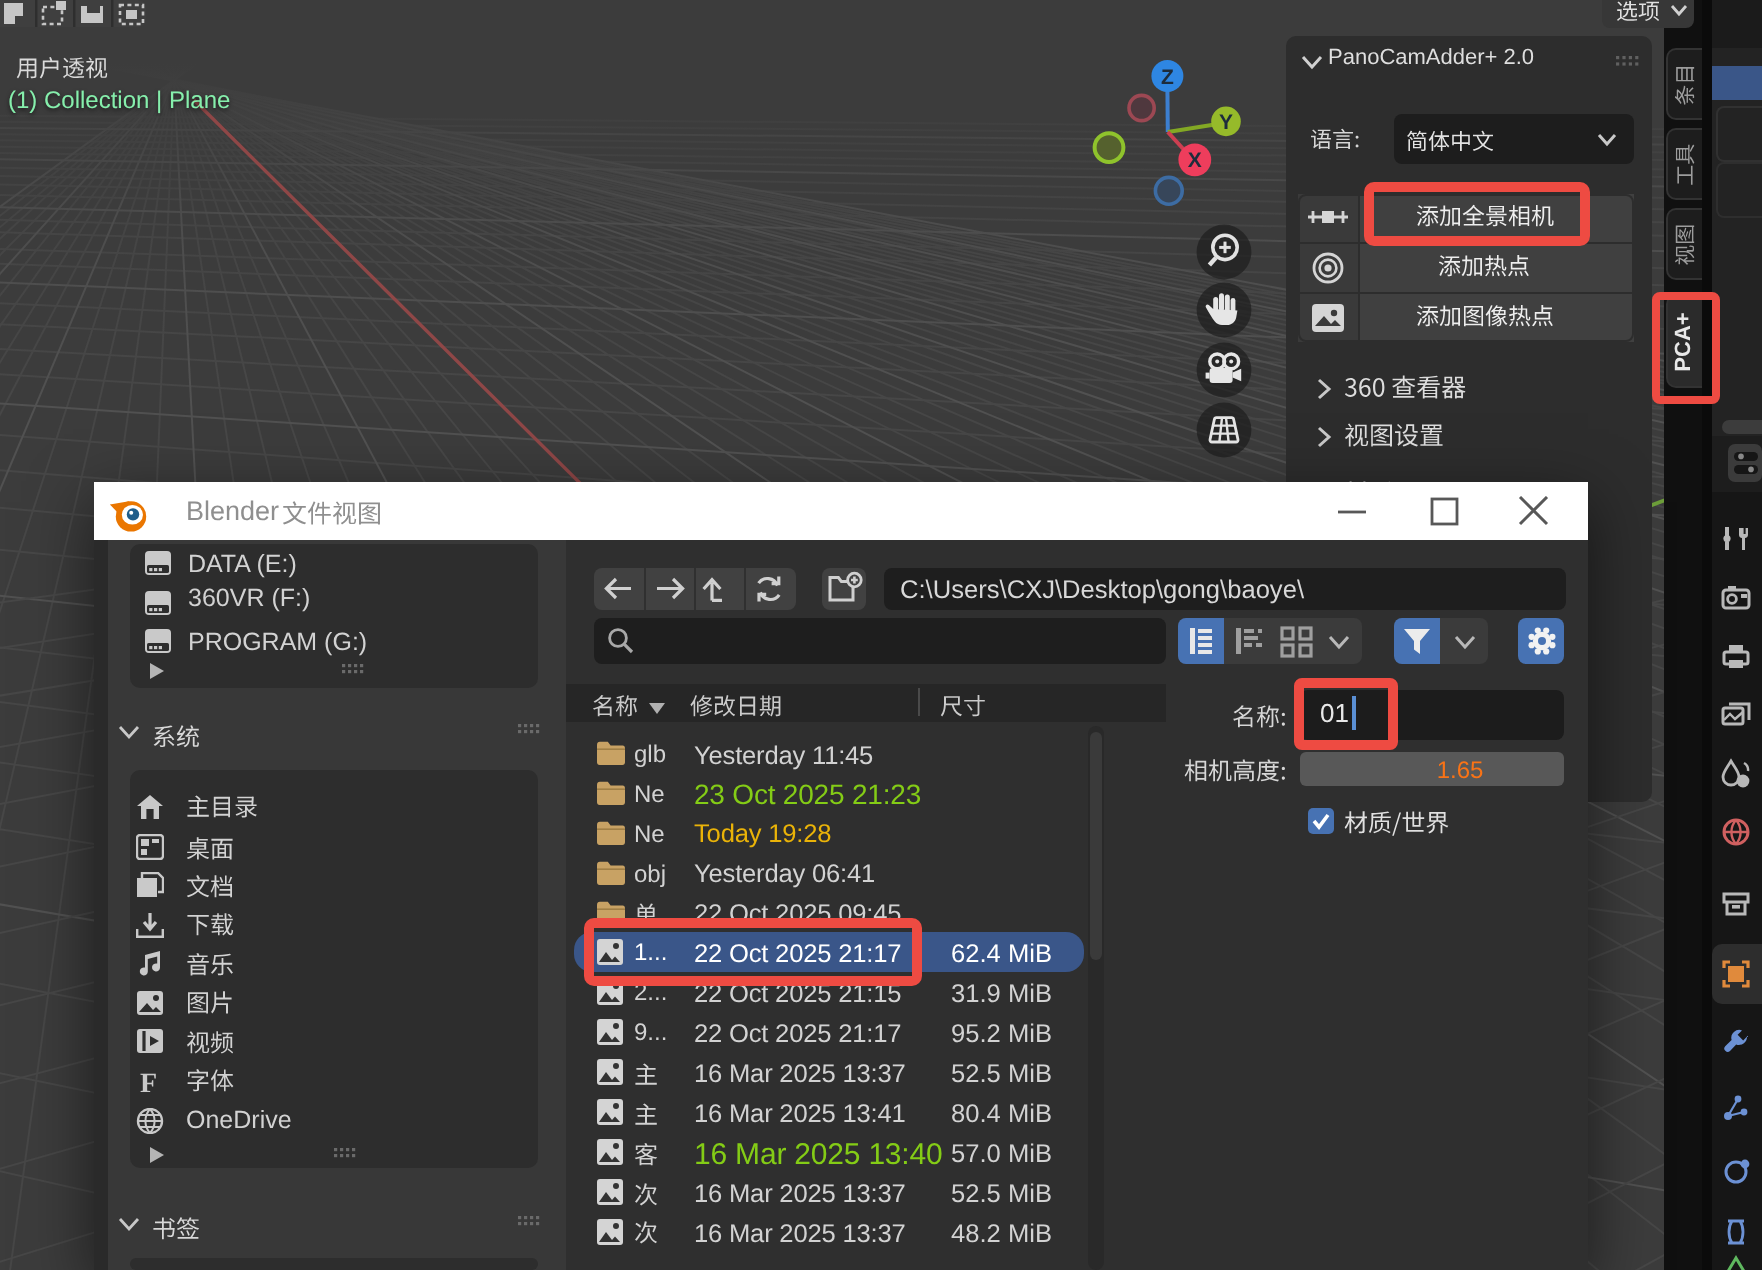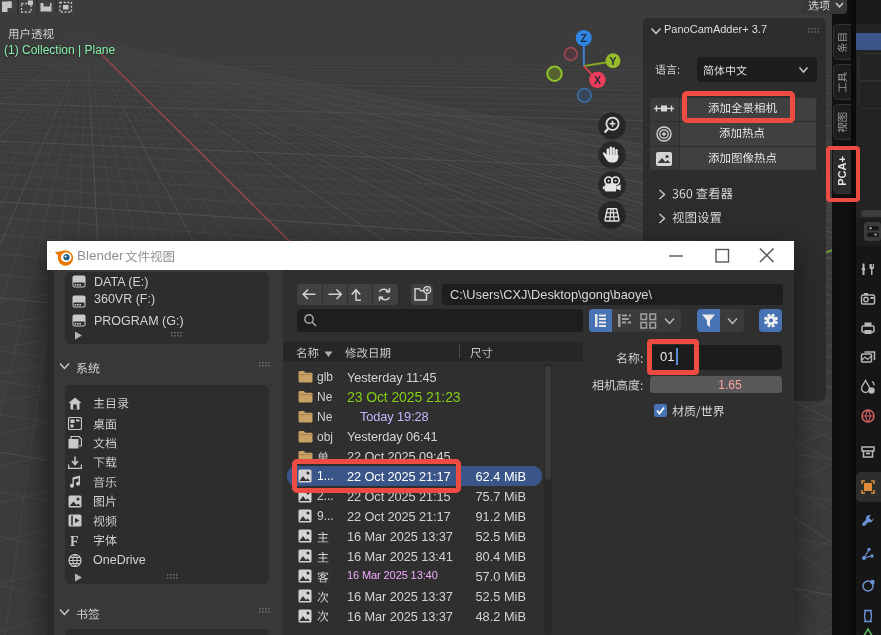--- a/index.html
+++ b/index.html
@@ -279,21 +279,21 @@
   </svg>
 <svg class="abs" style="left:597.6px;top:200.8px" width="28" height="28" viewBox="0 0 28 28">
     <circle cx="14" cy="14" r="13.7" fill="rgba(30,30,30,0.72)"></circle>
     <path d="M10.2 7.8h7.6a1 1 0 011 .8l2.2 10.2a1 1 0 01-1 1.2H8a1 1 0 01-1-1.2L9.2 8.6a1 1 0 011-.8z" fill="none" stroke="#e6e6e6" stroke-width="1.4"></path>
     <path d="M13 7.8l-1.3 12.2M15 7.8l1.3 12.2M8.7 11.8h10.6M7.9 15.8h12.2" fill="none" stroke="#e6e6e6" stroke-width="1.2"></path>
   </svg>
 <div class="abs" style="left:643px;top:18px;width:183px;height:383px;background:#2d2d2d;border-radius:5px"></div>
 <svg class="abs" style="left:650px;top:26px" width="12" height="10" viewBox="0 0 12 10">
     <path d="M1.5 2.5l4.5 5 4.5-5" fill="none" stroke="#d0d0d0" stroke-width="1.5"></path>
   </svg>
-<div class="abs" style="left:664px;top:23px;font-size:11px;color:#dedede">PanoCamAdder+ 3.7</div>
+<div class="abs" style="left:664px;top:23px;font-size:11px;color:#dedede">PanoCamAdder+ 2.0</div>
 <svg class="abs" style="left:808px;top:27.5px" width="12.8" height="6.4" viewBox="0 0 12.8 6.4">
     <rect x="0" y="0" width="1.6" height="1.6" fill="#606060"></rect>
     <rect x="0" y="3.2" width="1.6" height="1.6" fill="#606060"></rect>
     <rect x="3.2" y="0" width="1.6" height="1.6" fill="#606060"></rect>
     <rect x="3.2" y="3.2" width="1.6" height="1.6" fill="#606060"></rect>
     <rect x="6.4" y="0" width="1.6" height="1.6" fill="#606060"></rect>
     <rect x="6.4" y="3.2" width="1.6" height="1.6" fill="#606060"></rect>
     <rect x="9.6" y="0" width="1.6" height="1.6" fill="#606060"></rect>
     <rect x="9.6" y="3.2" width="1.6" height="1.6" fill="#606060"></rect>
   </svg>
@@ -481,21 +481,21 @@
 <div class="abs" style="left:47px;top:241px;width:747px;height:394px;box-shadow:0 10px 30px rgba(0,0,0,.55);background:#2a2a2a"></div>
 <div class="abs" style="left:47px;top:241px;width:747px;height:28.5px;background:#ffffff"></div>
 <svg class="abs" style="left:54px;top:247px" width="20" height="20" viewBox="0 0 20 20">
 <circle cx="11.5" cy="11.2" r="7.6" fill="#ea7600"></circle>
 <path d="M1 5.2L10.5 3.6 14 6.8 8.2 9.5 4.5 9z" fill="#ea7600"></path>
 <path d="M1 5.2l6 4.8 2-2.5z" fill="#ea7600"></path>
 <ellipse cx="12.2" cy="10.4" rx="5.3" ry="4.9" fill="#fff"></ellipse>
 <circle cx="12.5" cy="10.2" r="3.1" fill="#1f5d8a"></circle>
 <circle cx="11.6" cy="9.4" r="1" fill="#fff"></circle>
 </svg>
-<div class="abs" style="left:77px;top:247.5px;display:flex;align-items:flex-start">
+<div class="abs" style="left:93px;top:247.5px;display:flex;align-items:flex-start">
     <span style="font-size:13.5px;color:#8f8f8f">Blender</span>
     <span style="margin-left:1px">
       <svg class="" style="" width="50" height="16.2" viewBox="0 -13.25 50 16.2">
         <path fill="#8f8f8f" d="M5.3 -10.3C5.7 -9.7 6.1 -8.8 6.2 -8.3L7.2 -8.7C7.1 -9.2 6.6 -10 6.3 -10.6ZM0.6 -8.3V-7.4H2.6C3.3 -5.5 4.3 -3.8 5.6 -2.5C4.2 -1.4 2.5 -0.5 0.5 0.1C0.6 0.3 0.9 0.8 1 1C3.1 0.3 4.9 -0.6 6.3 -1.8C7.7 -0.6 9.4 0.4 11.4 0.9C11.6 0.7 11.9 0.2 12.1 0.1C10.1 -0.5 8.4 -1.3 7 -2.5C8.3 -3.8 9.2 -5.4 10 -7.4H11.9V-8.3ZM6.3 -3.2C5.1 -4.4 4.2 -5.8 3.6 -7.4H8.9C8.3 -5.7 7.4 -4.3 6.3 -3.2Z M16.5 -4.3V-3.4H20.1V1H21V-3.4H24.4V-4.3H21V-7H23.9V-7.9H21V-10.4H20.1V-7.9H18.4C18.5 -8.5 18.7 -9.1 18.8 -9.7L17.9 -9.9C17.6 -8.2 17.1 -6.6 16.4 -5.6C16.6 -5.5 17 -5.2 17.2 -5.1C17.5 -5.6 17.8 -6.3 18.1 -7H20.1V-4.3ZM15.8 -10.5C15.2 -8.6 14.1 -6.7 12.9 -5.5C13.1 -5.2 13.3 -4.8 13.4 -4.5C13.8 -5 14.2 -5.5 14.6 -6V1H15.5V-7.5C16 -8.3 16.4 -9.3 16.7 -10.2Z M30.6 -9.9V-3.2H31.5V-9.1H35.4V-3.2H36.3V-9.9ZM26.9 -10.1C27.4 -9.6 27.9 -8.9 28.1 -8.4L28.9 -8.9C28.6 -9.3 28.1 -10 27.6 -10.5ZM33 -8.1V-5.7C33 -3.7 32.6 -1.3 29.4 0.3C29.6 0.5 29.9 0.8 30 1C31.9 0 32.9 -1.3 33.4 -2.7V-0.2C33.4 0.6 33.7 0.8 34.6 0.8H35.7C36.8 0.8 36.9 0.3 37.1 -1.7C36.8 -1.7 36.5 -1.9 36.3 -2C36.2 -0.2 36.2 0.1 35.7 0.1H34.7C34.4 0.1 34.3 0 34.3 -0.4V-3.5H33.6C33.8 -4.2 33.9 -5 33.9 -5.7V-8.1ZM25.8 -8.3V-7.5H28.8C28.1 -5.9 26.8 -4.3 25.5 -3.5C25.6 -3.3 25.9 -2.8 25.9 -2.6C26.4 -2.9 26.9 -3.4 27.4 -3.9V1H28.3V-4.4C28.7 -3.8 29.2 -3.1 29.5 -2.7L30.1 -3.5C29.9 -3.8 29 -4.8 28.5 -5.3C29.1 -6.1 29.6 -7.1 30 -8.1L29.5 -8.4L29.3 -8.3Z M42.2 -3.5C43.2 -3.3 44.5 -2.8 45.2 -2.5L45.5 -3.1C44.9 -3.5 43.6 -3.9 42.6 -4.1ZM40.9 -1.9C42.7 -1.7 44.8 -1.2 46 -0.8L46.4 -1.5C45.2 -1.9 43.1 -2.4 41.4 -2.5ZM38.5 -10V1H39.5V0.5H48V1H49V-10ZM39.5 -0.4V-9.1H48V-0.4ZM42.7 -8.8C42 -7.8 41 -6.9 39.9 -6.2C40.1 -6.1 40.4 -5.8 40.6 -5.7C40.9 -5.9 41.3 -6.2 41.7 -6.5C42.1 -6.1 42.5 -5.8 43 -5.4C42 -4.9 40.8 -4.5 39.7 -4.3C39.8 -4.2 40 -3.8 40.1 -3.6C41.4 -3.9 42.7 -4.3 43.9 -5C44.9 -4.4 46.1 -4 47.3 -3.7C47.4 -3.9 47.6 -4.2 47.8 -4.4C46.7 -4.6 45.6 -5 44.6 -5.4C45.5 -6 46.3 -6.7 46.9 -7.6L46.3 -7.9L46.2 -7.9H43C43.1 -8.1 43.3 -8.3 43.5 -8.6ZM42.2 -7 42.3 -7.1H45.5C45.1 -6.6 44.5 -6.2 43.8 -5.8C43.2 -6.2 42.6 -6.6 42.2 -7Z"></path>
       </svg>
     </span>
   </div>
 
 <svg class="abs" style="left:662px;top:248px" width="125" height="15" viewBox="0 0 125 15">
     <line x1="7" y1="8" x2="21" y2="8" stroke="#585858" stroke-width="1.4"></line>
@@ -773,21 +773,21 @@
     <path d="M0.5 2.5c0-1 .6-1.6 1.4-1.6h4l1.4 1.8h6c.8 0 1.2.6 1.2 1.4v7c0 .8-.5 1.4-1.3 1.4H1.8c-.8 0-1.3-.6-1.3-1.4z" fill="#c8a264"></path>
     <path d="M0.5 4.6h14" stroke="#a07f45" stroke-width="0.8"></path>
   </svg>
 <div class="abs" style="left:317px;top:389.6px;font-size:12px;color:#d2d2d2">Ne</div>
 <div class="abs" style="left:347px;top:389.4px;font-size:14px;letter-spacing:-0.1px;color:#84cc16">23 Oct 2025 21:23</div>
 <svg class="abs" style="left:298px;top:409.9px" width="15" height="13" viewBox="0 0 15 13">
     <path d="M0.5 2.5c0-1 .6-1.6 1.4-1.6h4l1.4 1.8h6c.8 0 1.2.6 1.2 1.4v7c0 .8-.5 1.4-1.3 1.4H1.8c-.8 0-1.3-.6-1.3-1.4z" fill="#c8a264"></path>
     <path d="M0.5 4.6h14" stroke="#a07f45" stroke-width="0.8"></path>
   </svg>
 <div class="abs" style="left:317px;top:409.6px;font-size:12px;color:#d2d2d2">Ne</div>
-<div class="abs" style="left:360px;top:409.4px;font-size:12.8px;letter-spacing:-0.1px;color:#c4b5fd">Today 19:28</div>
+<div class="abs" style="left:347px;top:409.4px;font-size:12.8px;letter-spacing:-0.1px;color:#eab308">Today 19:28</div>
 <svg class="abs" style="left:298px;top:429.9px" width="15" height="13" viewBox="0 0 15 13">
     <path d="M0.5 2.5c0-1 .6-1.6 1.4-1.6h4l1.4 1.8h6c.8 0 1.2.6 1.2 1.4v7c0 .8-.5 1.4-1.3 1.4H1.8c-.8 0-1.3-.6-1.3-1.4z" fill="#c8a264"></path>
     <path d="M0.5 4.6h14" stroke="#a07f45" stroke-width="0.8"></path>
   </svg>
 <div class="abs" style="left:317px;top:429.6px;font-size:12px;color:#d2d2d2">obj</div>
 <div class="abs" style="left:347px;top:429.4px;font-size:12.8px;letter-spacing:-0.1px;color:#d2d2d2">Yesterday 06:41</div>
 <svg class="abs" style="left:298px;top:449.8px" width="15" height="13" viewBox="0 0 15 13">
     <path d="M0.5 2.5c0-1 .6-1.6 1.4-1.6h4l1.4 1.8h6c.8 0 1.2.6 1.2 1.4v7c0 .8-.5 1.4-1.3 1.4H1.8c-.8 0-1.3-.6-1.3-1.4z" fill="#c8a264"></path>
     <path d="M0.5 4.6h14" stroke="#a07f45" stroke-width="0.8"></path>
   </svg>
@@ -806,29 +806,29 @@
 <div class="abs" style="left:317px;top:469.4px;font-size:12px;color:#ffffff">1...</div>
 <div class="abs" style="left:347px;top:469.2px;font-size:12.8px;letter-spacing:-0.1px;color:#ffffff">22 Oct 2025 21:17</div>
 <div class="abs" style="left:426px;top:469.2px;width:100px;text-align:right;font-size:12.8px;color:#ffffff">62.4 MiB</div>
 <svg class="abs" style="left:298px;top:489.2px" width="14" height="14" viewBox="0 0 14 14">
     <rect x="0.5" y="0.5" width="13" height="13" rx="1.5" fill="#d4d4d4"></rect>
     <path d="M1.5 12l3.5-5 3 4 1.5-1.8 2.5 2.8z" fill="#333"></path>
     <circle cx="10" cy="4" r="1.5" fill="#333"></circle>
   </svg>
 <div class="abs" style="left:317px;top:489.4px;font-size:12px;color:#d2d2d2">2...</div>
 <div class="abs" style="left:347px;top:489.2px;font-size:12.8px;letter-spacing:-0.1px;color:#d2d2d2">22 Oct 2025 21:15</div>
-<div class="abs" style="left:426px;top:489.2px;width:100px;text-align:right;font-size:12.8px;color:#d2d2d2">75.7 MiB</div>
+<div class="abs" style="left:426px;top:489.2px;width:100px;text-align:right;font-size:12.8px;color:#d2d2d2">31.9 MiB</div>
 <svg class="abs" style="left:298px;top:509.1px" width="14" height="14" viewBox="0 0 14 14">
     <rect x="0.5" y="0.5" width="13" height="13" rx="1.5" fill="#d4d4d4"></rect>
     <path d="M1.5 12l3.5-5 3 4 1.5-1.8 2.5 2.8z" fill="#333"></path>
     <circle cx="10" cy="4" r="1.5" fill="#333"></circle>
   </svg>
 <div class="abs" style="left:317px;top:509.3px;font-size:12px;color:#d2d2d2">9...</div>
 <div class="abs" style="left:347px;top:509.1px;font-size:12.8px;letter-spacing:-0.1px;color:#d2d2d2">22 Oct 2025 21:17</div>
-<div class="abs" style="left:426px;top:509.1px;width:100px;text-align:right;font-size:12.8px;color:#d2d2d2">91.2 MiB</div>
+<div class="abs" style="left:426px;top:509.1px;width:100px;text-align:right;font-size:12.8px;color:#d2d2d2">95.2 MiB</div>
 <svg class="abs" style="left:298px;top:529.1px" width="14" height="14" viewBox="0 0 14 14">
     <rect x="0.5" y="0.5" width="13" height="13" rx="1.5" fill="#d4d4d4"></rect>
     <path d="M1.5 12l3.5-5 3 4 1.5-1.8 2.5 2.8z" fill="#333"></path>
     <circle cx="10" cy="4" r="1.5" fill="#333"></circle>
   </svg>
 <div class="abs" style="left:317px;top:528.6px">
     <svg class="" style="" width="12" height="15.6" viewBox="0 -12.72 12 15.6">
       <path fill="#d2d2d2" d="M4.5 -9.5C5.2 -9 6.1 -8.2 6.5 -7.7H1.2V-6.8H5.5V-4.2H1.8V-3.3H5.5V-0.3H0.7V0.6H11.4V-0.3H6.5V-3.3H10.3V-4.2H6.5V-6.8H10.8V-7.7H6.9L7.4 -8.1C7 -8.7 6 -9.5 5.2 -10Z"></path>
     </svg>
   </div>
@@ -849,21 +849,21 @@
 <svg class="abs" style="left:298px;top:569px" width="14" height="14" viewBox="0 0 14 14">
     <rect x="0.5" y="0.5" width="13" height="13" rx="1.5" fill="#d4d4d4"></rect>
     <path d="M1.5 12l3.5-5 3 4 1.5-1.8 2.5 2.8z" fill="#333"></path>
     <circle cx="10" cy="4" r="1.5" fill="#333"></circle>
   </svg>
 <div class="abs" style="left:317px;top:568.5px">
     <svg class="" style="" width="12" height="15.6" viewBox="0 -12.72 12 15.6">
       <path fill="#d2d2d2" d="M4.3 -6.3H7.9C7.4 -5.8 6.8 -5.3 6 -4.8C5.3 -5.3 4.7 -5.7 4.2 -6.3ZM4.5 -8C3.9 -7 2.8 -6 1.1 -5.2C1.3 -5.1 1.6 -4.8 1.7 -4.6C2.4 -4.9 3 -5.3 3.6 -5.8C4 -5.3 4.6 -4.8 5.2 -4.4C3.7 -3.7 2 -3.2 0.4 -2.9C0.6 -2.7 0.8 -2.3 0.9 -2.1C1.5 -2.2 2.1 -2.4 2.8 -2.6V0.9H3.7V0.5H8.4V0.9H9.3V-2.6C9.9 -2.5 10.4 -2.4 11 -2.3C11.1 -2.5 11.4 -2.9 11.6 -3.1C9.9 -3.3 8.2 -3.8 6.9 -4.4C7.9 -5.1 8.7 -5.8 9.3 -6.7L8.7 -7.1L8.5 -7.1H5C5.2 -7.3 5.3 -7.5 5.5 -7.8ZM6 -3.9C6.9 -3.4 7.8 -3 8.9 -2.7H3.3C4.3 -3 5.2 -3.4 6 -3.9ZM3.7 -0.2V-2H8.4V-0.2ZM5.2 -10C5.4 -9.7 5.6 -9.3 5.7 -9H0.9V-6.7H1.8V-8.2H10.2V-6.7H11.1V-9H6.8C6.6 -9.4 6.3 -9.8 6.1 -10.2Z"></path>
     </svg>
   </div>
-<div class="abs" style="left:347px;top:569px;font-size:11px;letter-spacing:-0.1px;color:#f0abfc">16 Mar 2025 13:40</div>
+<div class="abs" style="left:347px;top:569px;font-size:15px;letter-spacing:-0.1px;color:#84cc16">16 Mar 2025 13:40</div>
 <div class="abs" style="left:426px;top:569px;width:100px;text-align:right;font-size:12.8px;color:#d2d2d2">57.0 MiB</div>
 <svg class="abs" style="left:298px;top:589px" width="14" height="14" viewBox="0 0 14 14">
     <rect x="0.5" y="0.5" width="13" height="13" rx="1.5" fill="#d4d4d4"></rect>
     <path d="M1.5 12l3.5-5 3 4 1.5-1.8 2.5 2.8z" fill="#333"></path>
     <circle cx="10" cy="4" r="1.5" fill="#333"></circle>
   </svg>
 <div class="abs" style="left:317px;top:588.5px">
     <svg class="" style="" width="12" height="15.6" viewBox="0 -12.72 12 15.6">
       <path fill="#d2d2d2" d="M0.7 -8.6C1.5 -8.1 2.5 -7.4 3 -6.9L3.6 -7.7C3.1 -8.2 2 -8.8 1.2 -9.3ZM0.5 -0.9 1.3 -0.3C2.1 -1.3 3 -2.7 3.7 -3.9L3 -4.5C2.2 -3.2 1.2 -1.8 0.5 -0.9ZM5.4 -10.1C5.1 -8.2 4.4 -6.3 3.5 -5.1C3.7 -5 4.2 -4.8 4.3 -4.6C4.8 -5.3 5.2 -6.2 5.6 -7.2H10C9.8 -6.3 9.4 -5.4 9.2 -4.8C9.4 -4.7 9.7 -4.6 9.9 -4.5C10.3 -5.3 10.9 -6.6 11.2 -7.7L10.5 -8.1L10.3 -8H5.9C6.1 -8.6 6.3 -9.3 6.4 -9.9ZM6.8 -6.6V-5.8C6.8 -4.1 6.6 -1.5 2.9 0.3C3.1 0.5 3.4 0.8 3.6 1C5.9 -0.2 7 -1.7 7.4 -3.2C8.1 -1.3 9.2 0.1 10.9 0.9C11.1 0.6 11.3 0.3 11.5 0.1C9.4 -0.7 8.3 -2.5 7.8 -4.9C7.8 -5.2 7.8 -5.5 7.8 -5.8V-6.6Z"></path>
     </svg>
@@ -892,21 +892,21 @@
   </div>
 <div class="abs" style="left:650px;top:344.5px;width:132px;height:25px;background:#1c1c1c;border-radius:4px"></div>
 <div class="abs" style="left:660px;top:349px;font-size:13px;color:#e8e8e8">01</div>
 <div class="abs" style="left:676px;top:348px;width:1.6px;height:17px;background:#5a8fd4"></div>
 <div class="abs" style="left:591.7px;top:377px">
     <svg class="" style="" width="52" height="15.6" viewBox="0 -12.72 52 15.6">
       <path fill="#d6d6d6" d="M6.6 -5.7H10.2V-3.6H6.6ZM6.6 -6.5V-8.5H10.2V-6.5ZM6.6 -2.8H10.2V-0.7H6.6ZM5.7 -9.4V0.9H6.6V0.1H10.2V0.8H11.1V-9.4ZM2.6 -10.1V-7.5H0.6V-6.6H2.5C2 -5 1.2 -3.1 0.3 -2.1C0.5 -1.9 0.7 -1.5 0.8 -1.3C1.5 -2.1 2.1 -3.4 2.6 -4.8V0.9H3.4V-4.5C3.9 -3.9 4.4 -3.2 4.7 -2.8L5.2 -3.5C5 -3.9 3.9 -5.1 3.4 -5.6V-6.6H5.2V-7.5H3.4V-10.1Z M18 -9.4V-5.5C18 -3.7 17.8 -1.3 16.2 0.4C16.4 0.5 16.7 0.8 16.9 1C18.6 -0.8 18.9 -3.5 18.9 -5.5V-8.5H21.1V-0.8C21.1 0.2 21.2 0.4 21.4 0.6C21.6 0.8 21.8 0.8 22.1 0.8C22.2 0.8 22.5 0.8 22.7 0.8C22.9 0.8 23.1 0.8 23.3 0.7C23.5 0.6 23.6 0.3 23.7 0C23.7 -0.3 23.7 -1.2 23.7 -1.9C23.5 -1.9 23.2 -2.1 23.1 -2.3C23.1 -1.5 23 -0.8 23 -0.5C23 -0.3 23 -0.2 22.9 -0.1C22.8 -0 22.7 0 22.6 0C22.5 0 22.4 0 22.3 0C22.2 0 22.1 -0 22.1 -0.1C22 -0.1 22 -0.3 22 -0.7V-9.4ZM14.6 -10.1V-7.5H12.6V-6.6H14.5C14.1 -5 13.2 -3.1 12.3 -2.1C12.5 -1.9 12.7 -1.5 12.8 -1.3C13.5 -2.1 14.1 -3.5 14.6 -4.9V0.9H15.5V-4.6C16 -4 16.5 -3.2 16.8 -2.8L17.3 -3.6C17.1 -3.9 15.9 -5.1 15.5 -5.6V-6.6H17.3V-7.5H15.5V-10.1Z M27.4 -6.7H32.6V-5.6H27.4ZM26.5 -7.4V-5H33.6V-7.4ZM29.3 -9.9 29.6 -8.8H24.7V-8H35.2V-8.8H30.6C30.5 -9.2 30.3 -9.7 30.2 -10.1ZM25.2 -4.3V0.9H26V-3.5H34V0C34 0.1 33.9 0.2 33.8 0.2C33.6 0.2 33 0.2 32.5 0.2C32.6 0.4 32.8 0.6 32.8 0.9C33.6 0.9 34.1 0.9 34.4 0.8C34.8 0.6 34.9 0.4 34.9 0V-4.3ZM27.4 -2.8V0.3H28.2V-0.3H32.5V-2.8ZM28.2 -2.1H31.7V-1H28.2Z M40.6 -7.7V-6.7H38.7V-5.9H40.6V-3.9H45.3V-5.9H47.2V-6.7H45.3V-7.7H44.4V-6.7H41.5V-7.7ZM44.4 -5.9V-4.7H41.5V-5.9ZM45.1 -2.4C44.6 -1.8 43.8 -1.3 42.9 -0.9C42.1 -1.3 41.4 -1.8 40.9 -2.4ZM38.9 -3.2V-2.4H40.4L40 -2.3C40.5 -1.6 41.2 -1 42 -0.6C40.8 -0.2 39.6 0 38.3 0.1C38.4 0.3 38.6 0.7 38.7 0.9C40.2 0.7 41.6 0.4 42.9 -0.1C44.1 0.4 45.5 0.8 47 1C47.1 0.7 47.4 0.4 47.5 0.2C46.2 0.1 45 -0.2 43.9 -0.6C45 -1.1 45.9 -1.9 46.4 -2.9L45.8 -3.2L45.7 -3.2ZM41.7 -9.9C41.8 -9.6 42 -9.2 42.2 -8.9H37.5V-5.6C37.5 -3.8 37.4 -1.3 36.4 0.6C36.7 0.6 37.1 0.8 37.2 1C38.3 -0.9 38.4 -3.7 38.4 -5.6V-8H47.4V-8.9H43.2C43 -9.3 42.8 -9.8 42.6 -10.1Z M49.7 -4.7C50.1 -4.7 50.5 -5 50.5 -5.5C50.5 -6 50.1 -6.4 49.7 -6.4C49.2 -6.4 48.9 -6 48.9 -5.5C48.9 -5 49.2 -4.7 49.7 -4.7ZM49.7 0.2C50.1 0.2 50.5 -0.2 50.5 -0.7C50.5 -1.2 50.1 -1.5 49.7 -1.5C49.2 -1.5 48.9 -1.2 48.9 -0.7C48.9 -0.2 49.2 0.2 49.7 0.2Z"></path>
     </svg>
   </div>
 <div class="abs" style="left:650px;top:375.5px;width:132px;height:17.5px;background:#585858;border-radius:3px"></div>
-<div class="abs" style="left:650px;top:377.5px;width:160px;text-align:center;font-size:12px;color:#fca5a5">1.65</div>
+<div class="abs" style="left:650px;top:377.5px;width:160px;text-align:center;font-size:12px;color:#f97316">1.65</div>
 <div class="abs" style="left:654px;top:404px;width:13px;height:13px;background:#4772b3;border-radius:2.5px"></div>
 <svg class="abs" style="left:654px;top:404px" width="13" height="13" viewBox="0 0 13 13">
     <path d="M3 6.5l2.5 3L10 3.5" fill="none" stroke="#fff" stroke-width="1.8"></path>
   </svg>
 <div class="abs" style="left:672px;top:402.5px">
     <svg class="" style="" width="53" height="15.6" viewBox="0 -12.72 53 15.6">
       <path fill="#e0e0e0" d="M9.3 -10.1V-7.5H5.7V-6.6H9C8.1 -4.7 6.5 -2.7 5 -1.7C5.2 -1.5 5.5 -1.2 5.7 -0.9C7 -2 8.4 -3.7 9.3 -5.4V-0.3C9.3 -0 9.2 0 9 0C8.8 0 8 0 7.2 0C7.4 0.3 7.5 0.7 7.6 0.9C8.6 0.9 9.3 0.9 9.7 0.8C10.1 0.6 10.3 0.4 10.3 -0.3V-6.6H11.5V-7.5H10.3V-10.1ZM2.7 -10.1V-7.5H0.7V-6.6H2.6C2.1 -5 1.2 -3.1 0.3 -2.1C0.5 -1.9 0.7 -1.5 0.8 -1.2C1.5 -2.1 2.2 -3.4 2.7 -4.9V0.9H3.6V-5.2C4.1 -4.6 4.8 -3.7 5 -3.3L5.6 -4.1C5.3 -4.4 4.1 -5.9 3.6 -6.3V-6.6H5.3V-7.5H3.6V-10.1Z M19.1 -0.8C20.3 -0.4 21.9 0.4 22.7 0.9L23.3 0.3C22.5 -0.2 21 -0.9 19.8 -1.4ZM18.5 -4.2V-3.1C18.5 -2.1 18.3 -0.7 14.5 0.3C14.8 0.4 15 0.8 15.1 0.9C19 -0.2 19.4 -1.9 19.4 -3.1V-4.2ZM15.5 -5.5V-1.4H16.4V-4.7H21.6V-1.3H22.5V-5.5H19L19.2 -6.7H23.4V-7.5H19.3L19.4 -8.8C20.6 -8.9 21.8 -9.1 22.7 -9.3L22 -10C20.1 -9.6 16.6 -9.3 13.7 -9.2V-5.8C13.7 -4 13.6 -1.5 12.4 0.4C12.7 0.4 13.1 0.7 13.2 0.8C14.4 -1.1 14.6 -3.9 14.6 -5.8V-6.7H18.3L18.2 -5.5ZM18.4 -7.5H14.6V-8.4C15.8 -8.5 17.2 -8.6 18.5 -8.7Z M24.1 2.1H24.9L28.5 -9.5H27.7Z M34.2 -10V-7.1H32V-9.8H31.1V-7.1H29.3V-6.2H31.1V0.2H39.8V-0.7H32V-6.2H34.2V-2.4H38.3V-6.2H40.1V-7.1H38.3V-9.9H37.4V-7.1H35.1V-10ZM37.4 -6.2V-3.2H35.1V-6.2Z M44.4 -3.3V-2.5C44.4 -1.6 44.2 -0.5 42.1 0.3C42.3 0.5 42.6 0.8 42.7 1C45.1 0.1 45.4 -1.4 45.4 -2.5V-3.3ZM43.5 -6.9H46.2V-5.6H43.5ZM47.1 -6.9H49.9V-5.6H47.1ZM43.5 -8.9H46.2V-7.6H43.5ZM47.1 -8.9H49.9V-7.6H47.1ZM48.3 -3.3V0.9H49.2V-3.2C49.9 -2.7 50.8 -2.3 51.6 -2C51.8 -2.3 52 -2.6 52.2 -2.8C50.8 -3.2 49.4 -3.9 48.5 -4.9H50.8V-9.7H42.6V-4.9H45C44.1 -3.9 42.6 -3.1 41.2 -2.7C41.4 -2.5 41.7 -2.2 41.8 -2C43.4 -2.5 45.1 -3.6 46.1 -4.9H47.4C47.9 -4.3 48.5 -3.7 49.1 -3.3Z"></path>
     </svg>
   </div>
 <div class="abs" style="left:681.5px;top:91px;width:113.5px;height:31.7px;border:5px solid #ee4b42;border-radius:5px;box-sizing:border-box;z-index:50"></div>

